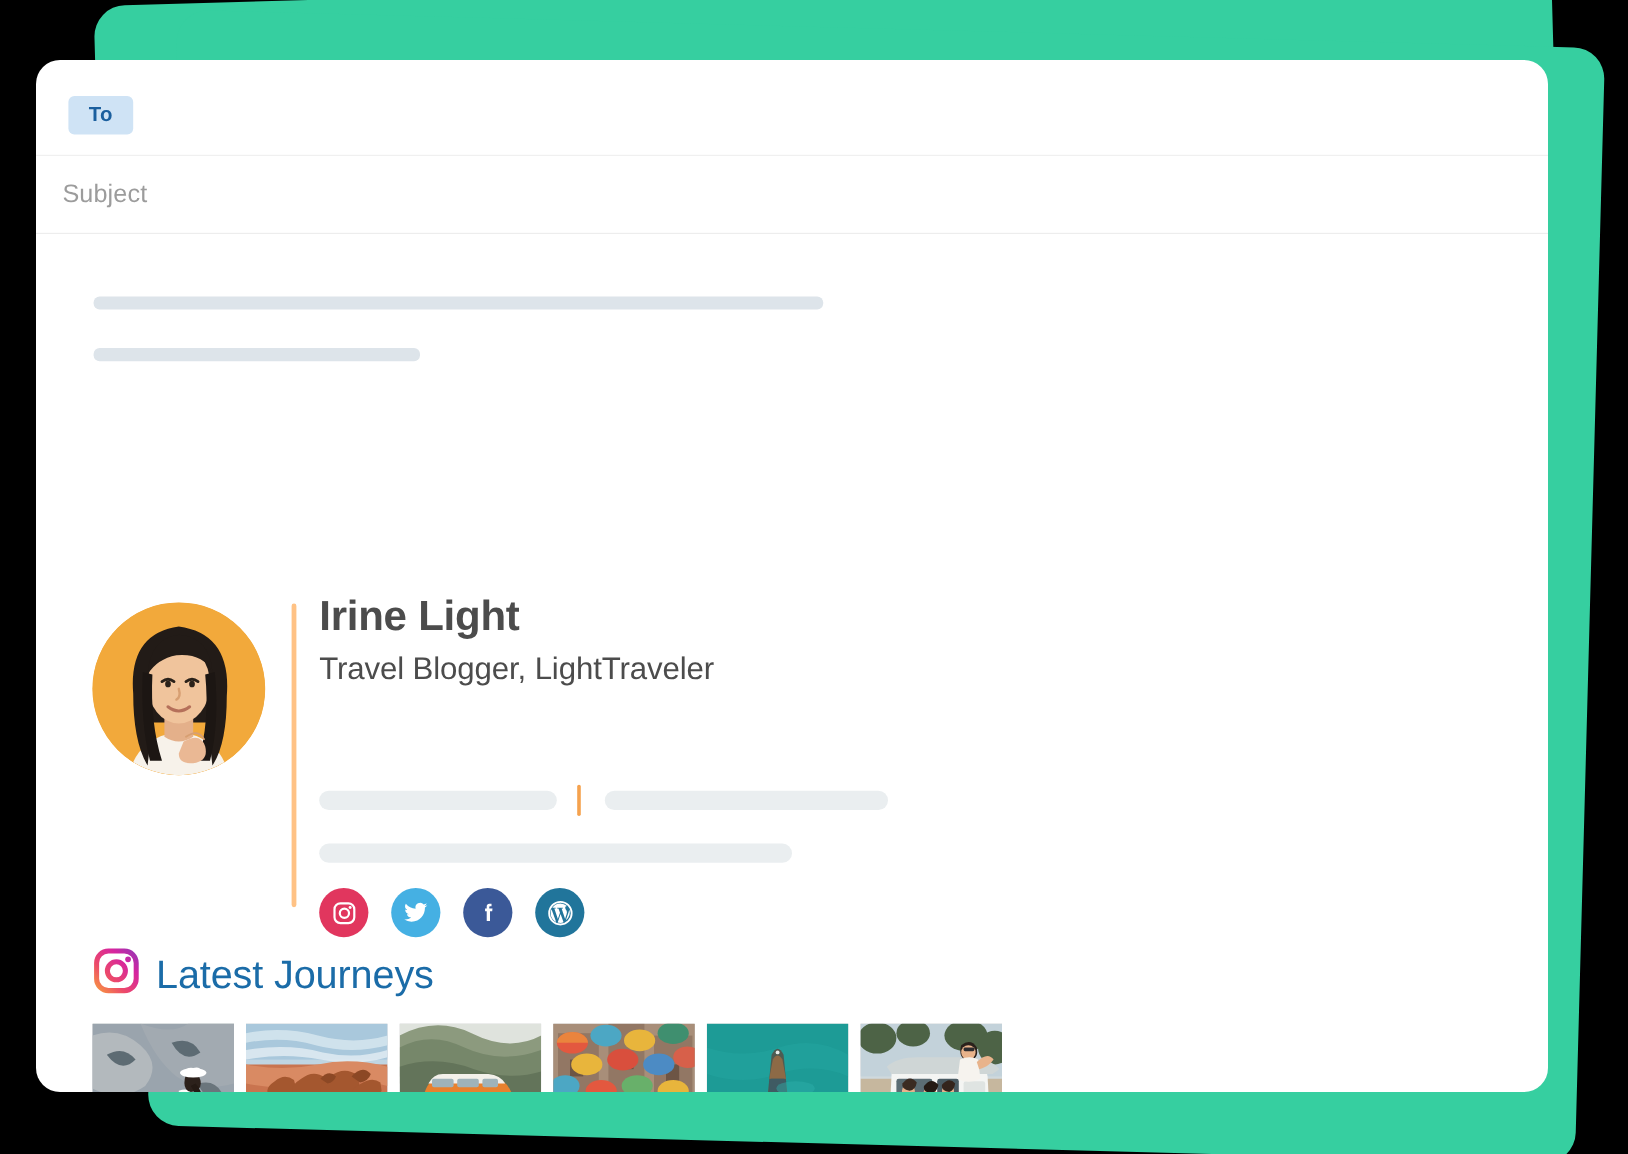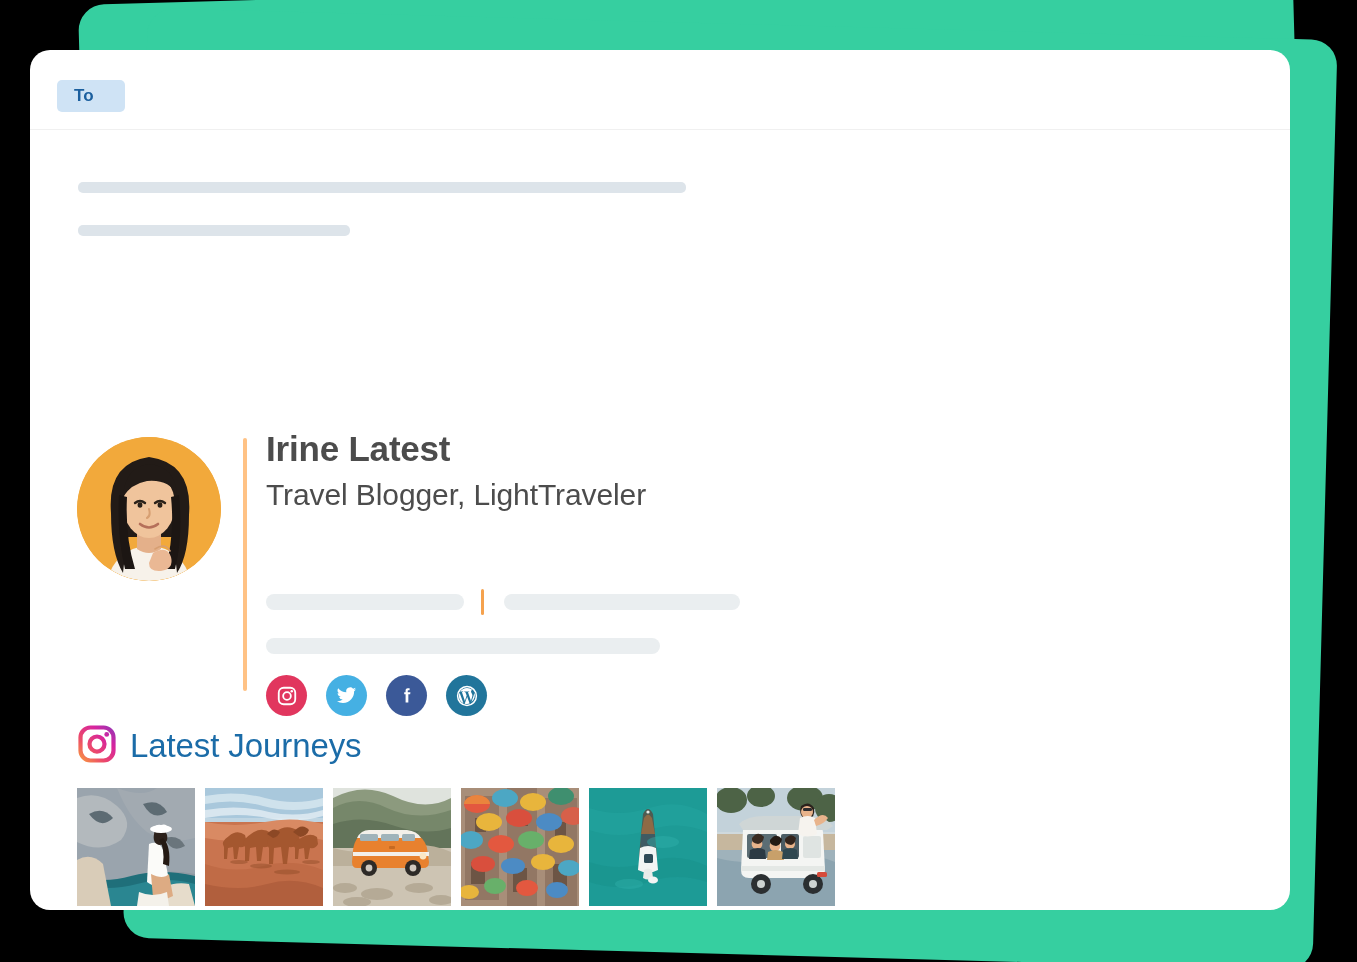--- a/index.html
+++ b/index.html
@@ -65,21 +65,21 @@
   }
   .to-badge {
     position: absolute;
     left: 27px;
     top: 30px;
     background: #cfe3f5;
     color: #1b5f9e;
     font-size: 17px;
     font-weight: bold;
     letter-spacing: 0.2px;
-    padding: 7px 31px 8px 17px;
+    padding: 7px 17px 8px 17px;
     border-radius: 5px;
     display: inline-block;
     line-height: 1;
   }
 
   
   .subject-row {
     height: 65px;
     position: relative;
     border-bottom: 1px solid #ededed;
@@ -142,21 +142,21 @@
 
   .sig-name {
     font-size: 35px;
     font-weight: bold;
     color: #4c4c4c;
     letter-spacing: -0.2px;
     line-height: 1.1;
   }
   .sig-title {
     margin-top: 9px;
-    font-size: 30px;
+    font-size: 26px;
     color: #4c4c4c;
     letter-spacing: -0.1px;
     line-height: 1.15;
   }
 
   
   .contact-rows { position: absolute; left: 236px; top: 164px; }
   .cskel {
     background: #eaeef0;
     border-radius: 8px;
@@ -233,20 +233,23 @@
 
   <div class="green-slab top-left"></div>
   <div class="green-slab right"></div>
 
   <div id="card">
 
     <div class="to-row">
       <span class="to-badge">To</span>
     </div>
 
+    <div class="subject-row">
+      <span class="subject-text">Subject</span>
+    </div>
 
     <div class="body-area">
 
       <div class="skel line-1"></div>
       <div class="skel line-2"></div>
 
       <div class="signature">
 
         <div class="avatar">
           <svg viewBox="0 0 144 144" xmlns="http://www.w3.org/2000/svg">
@@ -282,21 +285,21 @@
 
               <path d="M76 116 q14 -8 18 4 q3 12 -10 14 q-12 1 -12 -8 z" fill="#eab894"></path>
               <path d="M78 112 q10 -7 15 2" stroke="#d79f72" stroke-width="1.6" fill="none" stroke-linecap="round"></path>
             </g>
           </svg>
         </div>
 
         <div class="accent-bar"></div>
 
         <div class="sig-text">
-          <div class="sig-name">Irine Latest</div>
+          <div class="sig-name">Irine Light</div>
           <div class="sig-title">Travel Blogger, LightTraveler</div>
         </div>
 
         <div class="contact-rows">
           <div class="cskel c1"></div>
           <div class="contact-divider"></div>
           <div class="cskel c2"></div>
           <div class="cskel c3"></div>
         </div>
 

